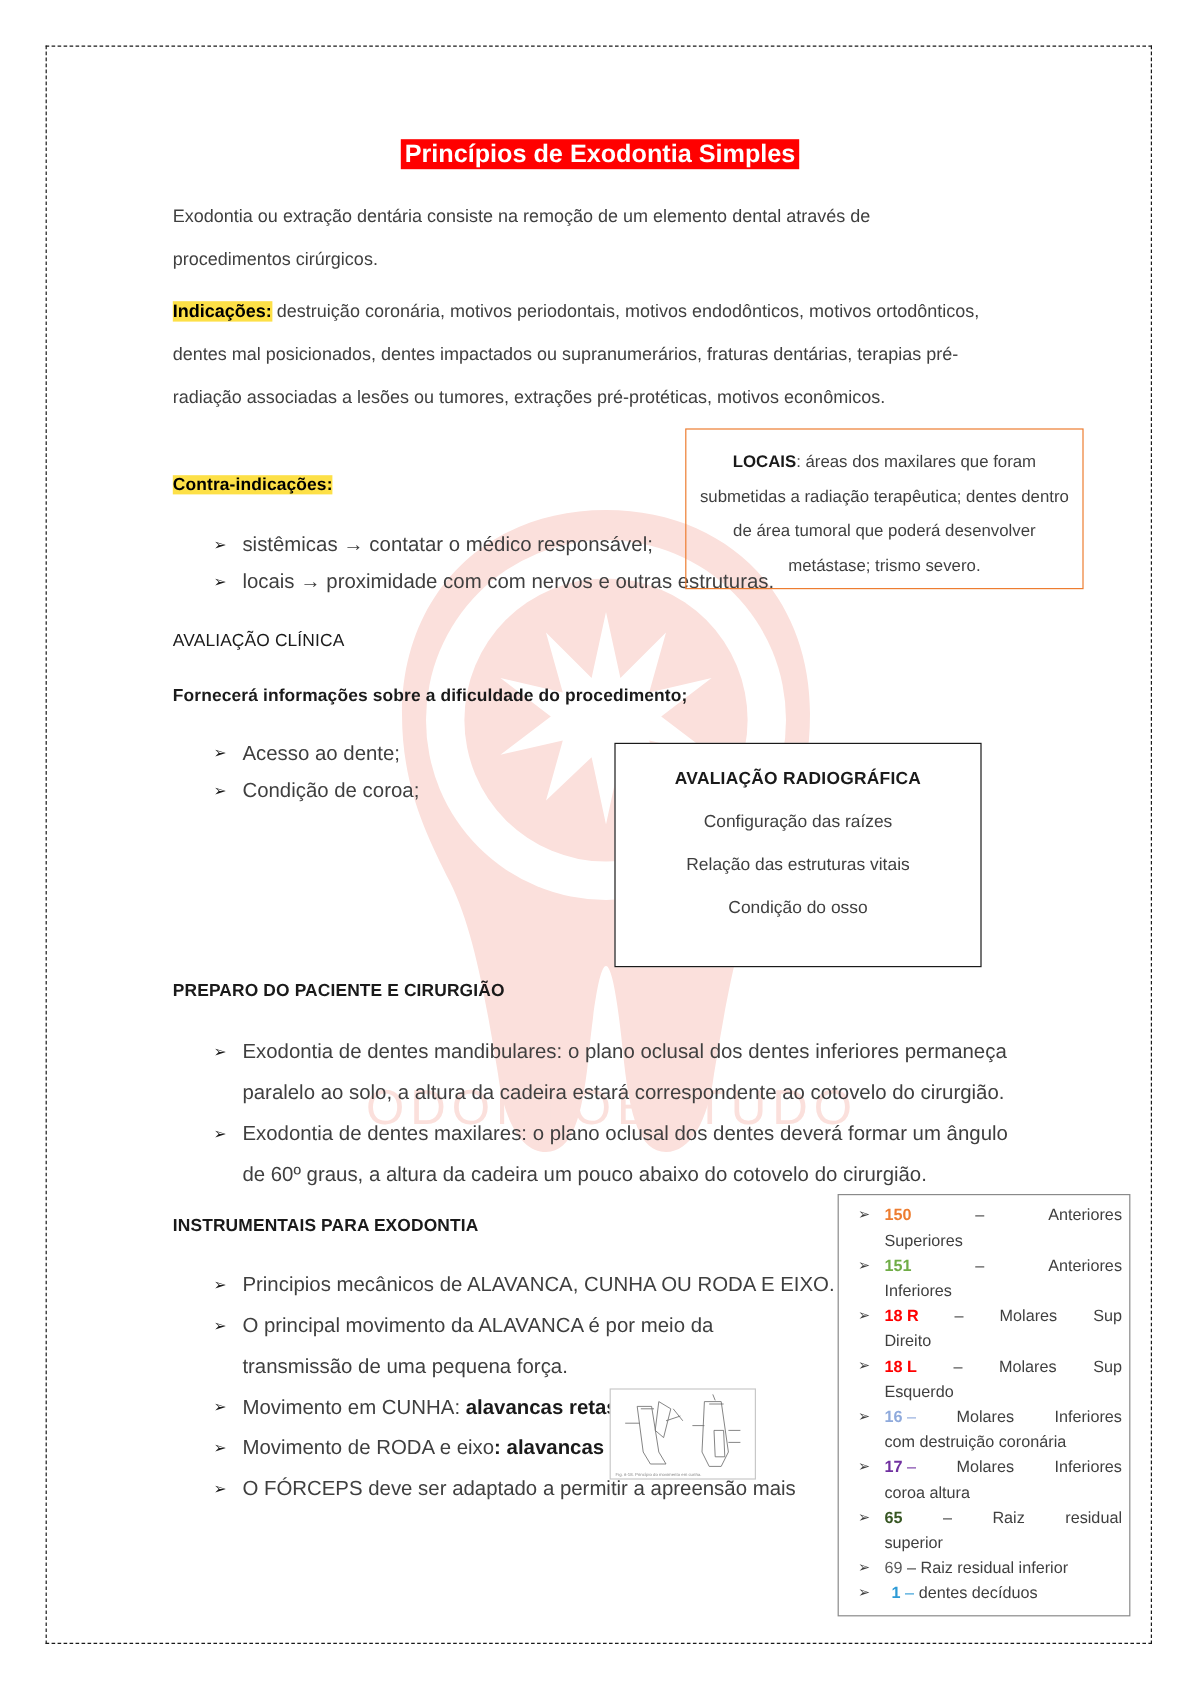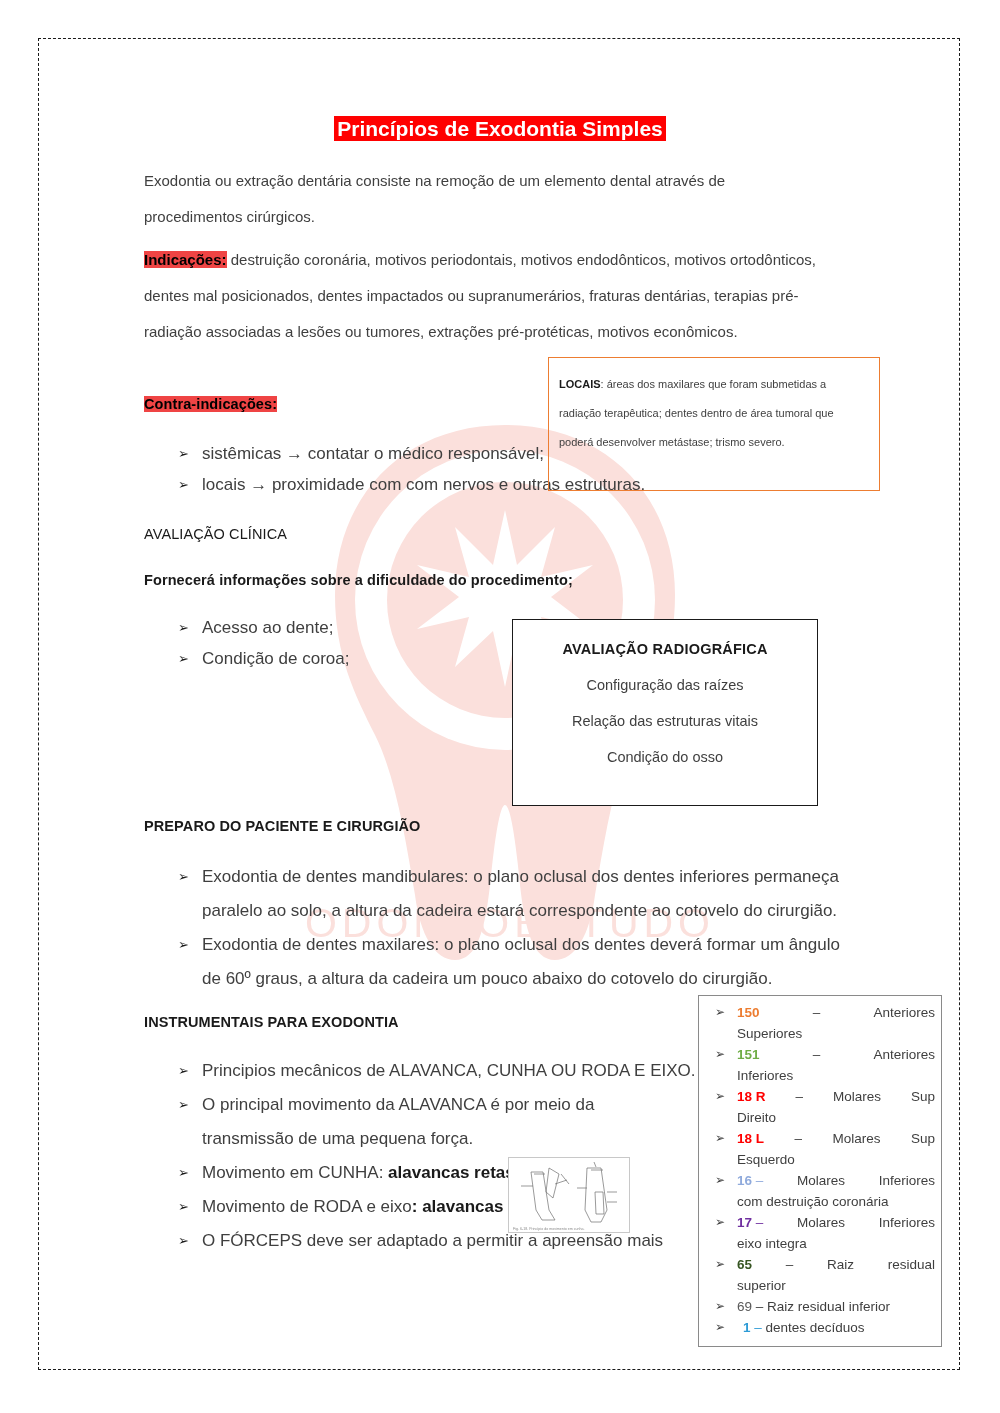--- a/index.html
+++ b/index.html
@@ -75,21 +75,21 @@
   .para {
     position: absolute;
     left: 144px;
     width: 672px;
     font-size: 15px;
     line-height: 36px;
     color: #3f3f3f;
   }
 
   .hl {
-    background: #ef4444;
+    background: #fde047;
     color: #000000;
     font-weight: bold;
   }
 
   .sec-head {
     position: absolute;
     left: 144px;
     font-size: 14.5px;
     color: #1a1a1a;
     letter-spacing: 0.1px;
@@ -115,29 +115,30 @@
     top: 0;
     color: #1a1a1a;
     font-size: 13px;
   }
   ul.bullets.wide > li { line-height: 34px; }
   ul.bullets b { font-weight: bold; color: #1a1a1a; }
 
   
   .box-locais {
     position: absolute;
-    left: 548px;
+    left: 571px;
     top: 357px;
     width: 332px;
     height: 134px;
     border: 1.8px solid #ed7d31;
     background: transparent;
     overflow: hidden;
     padding: 12px 10px 0 10px;
-    font-size: 11px;
+    text-align: center;
+    font-size: 14px;
     line-height: 29px;
     color: #3f3f3f;
   }
   .box-locais b { color: #1a1a1a; font-weight: bold; }
 
   .box-radio {
     position: absolute;
     left: 512px;
     top: 619px;
     width: 306px;
@@ -348,21 +349,21 @@
           <span>Inferiores</span>
         </span>
         <span class="fl">com destruição coronária</span>
       </li>
       <li>
         <span class="justi">
           <span><span class="num" style="color:#7030a0">17</span> <span style="color:#7030a0">–</span></span>
           <span>Molares</span>
           <span>Inferiores</span>
         </span>
-        <span class="fl">eixo integra</span>
+        <span class="fl">coroa altura</span>
       </li>
       <li>
         <span class="justi">
           <span class="num" style="color:#375623">65</span>
           <span>–</span>
           <span>Raiz</span>
           <span>residual</span>
         </span>
         <span class="fl">superior</span>
       </li>

